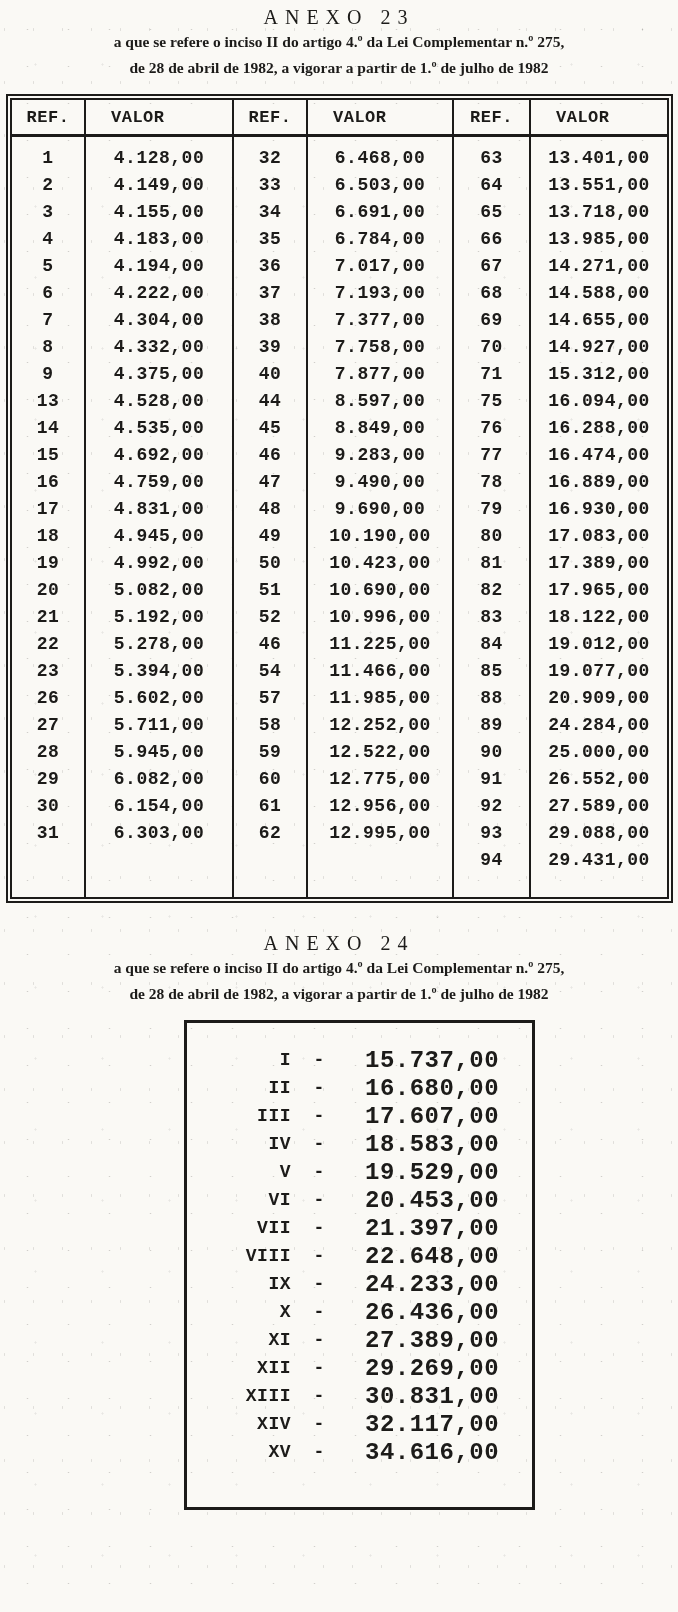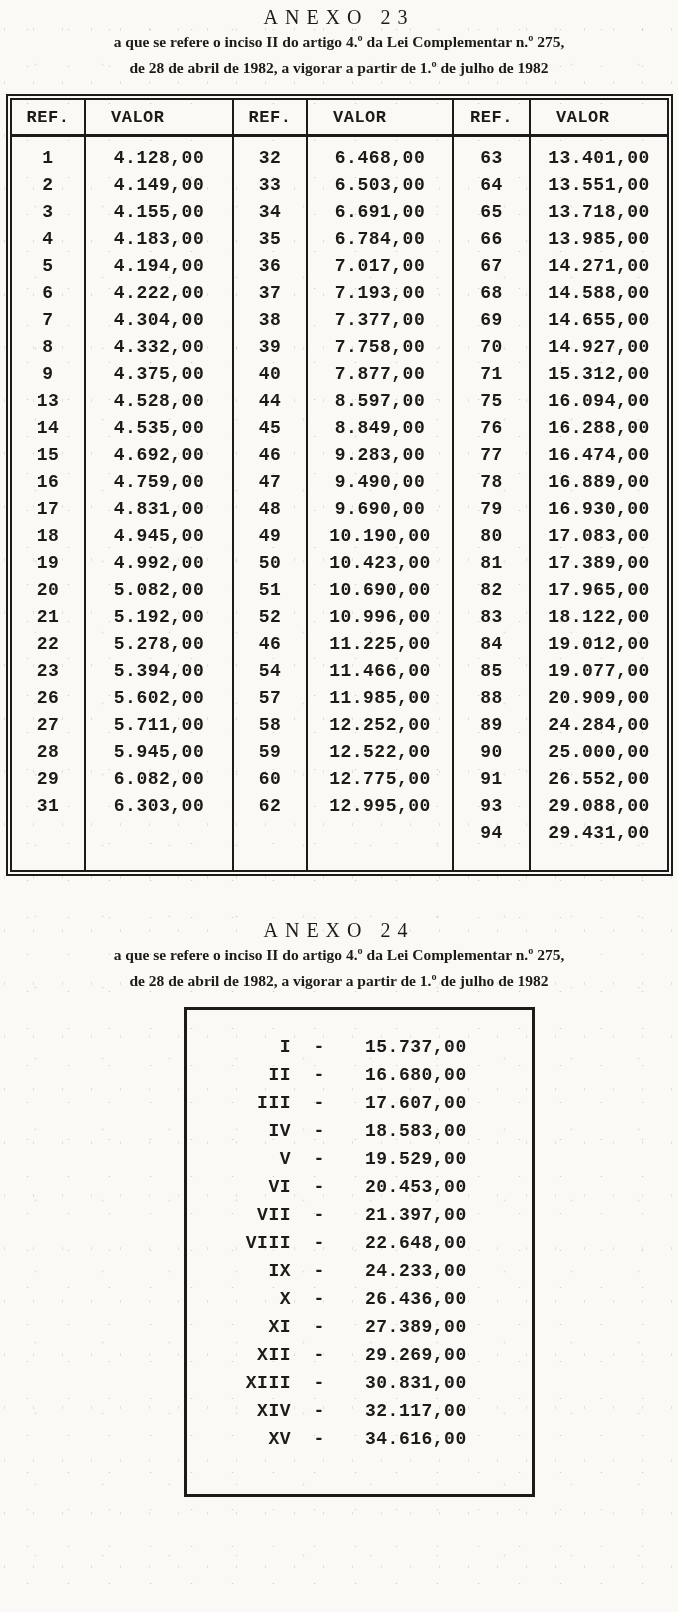--- a/index.html
+++ b/index.html
@@ -60,21 +60,21 @@
     border-bottom:3px solid #1c1b19;
     font-size:17px;
   }
   .ref-cell { justify-content:center; }
   .val-cell { justify-content:center; }
   .header-row .val-cell { justify-content:flex-start; padding-left:25px; }
   .spacer-row .t-cell { height:7px; }
   .filler-row .t-cell { height:24px; }
 
   
-  .anexo24-title { margin-top:43px; }
+  .anexo24-title { margin-top:29px; }
   .box24 {
     margin:13px 0 0 184px;
     width:351px;
     min-height:490px;
     border:3px solid #1c1b19;
     padding:23px 0 19px 0;
   }
   .box24-row {
     display:grid;
     grid-template-columns:104px 56px 1fr;
@@ -87,21 +87,21 @@
     font-weight:bold; font-size:18px; letter-spacing:.5px;
   }
   .dash-cell {
     text-align:center;
     font-family:"Liberation Mono","DejaVu Sans Mono", monospace;
     font-weight:bold; font-size:18px;
   }
   .value-cell {
     padding-left:18px;
     font-family:"Liberation Mono","DejaVu Sans Mono", monospace;
-    font-weight:bold; font-size:18px; letter-spacing:.5px;
+    font-weight:bold; font-size:24px; letter-spacing:.5px;
   }
 </style>
 </head>
 <body>
 
 <div class="page">
 
   <div class="anexo-title">ANEXO 23</div>
   <div class="subtitle-block">
     <div class="anexo-subtitle">a que se refere o inciso II do artigo 4.º da Lei Complementar n.º 275,</div>
@@ -313,20 +313,28 @@
           </div>
           <div class="t-grid-row ">
             <div class="t-cell ref-cell">29</div>
             <div class="t-cell val-cell">6.082,00</div>
             <div class="t-cell ref-cell">60</div>
             <div class="t-cell val-cell">12.775,00</div>
             <div class="t-cell ref-cell">91</div>
             <div class="t-cell val-cell">26.552,00</div>
           </div>
           <div class="t-grid-row ">
+            <div class="t-cell ref-cell">30</div>
+            <div class="t-cell val-cell">6.154,00</div>
+            <div class="t-cell ref-cell">61</div>
+            <div class="t-cell val-cell">12.956,00</div>
+            <div class="t-cell ref-cell">92</div>
+            <div class="t-cell val-cell">27.589,00</div>
+          </div>
+          <div class="t-grid-row ">
             <div class="t-cell ref-cell">31</div>
             <div class="t-cell val-cell">6.303,00</div>
             <div class="t-cell ref-cell">62</div>
             <div class="t-cell val-cell">12.995,00</div>
             <div class="t-cell ref-cell">93</div>
             <div class="t-cell val-cell">29.088,00</div>
           </div>
           <div class="t-grid-row ">
             <div class="t-cell ref-cell"></div>
             <div class="t-cell val-cell"></div>

